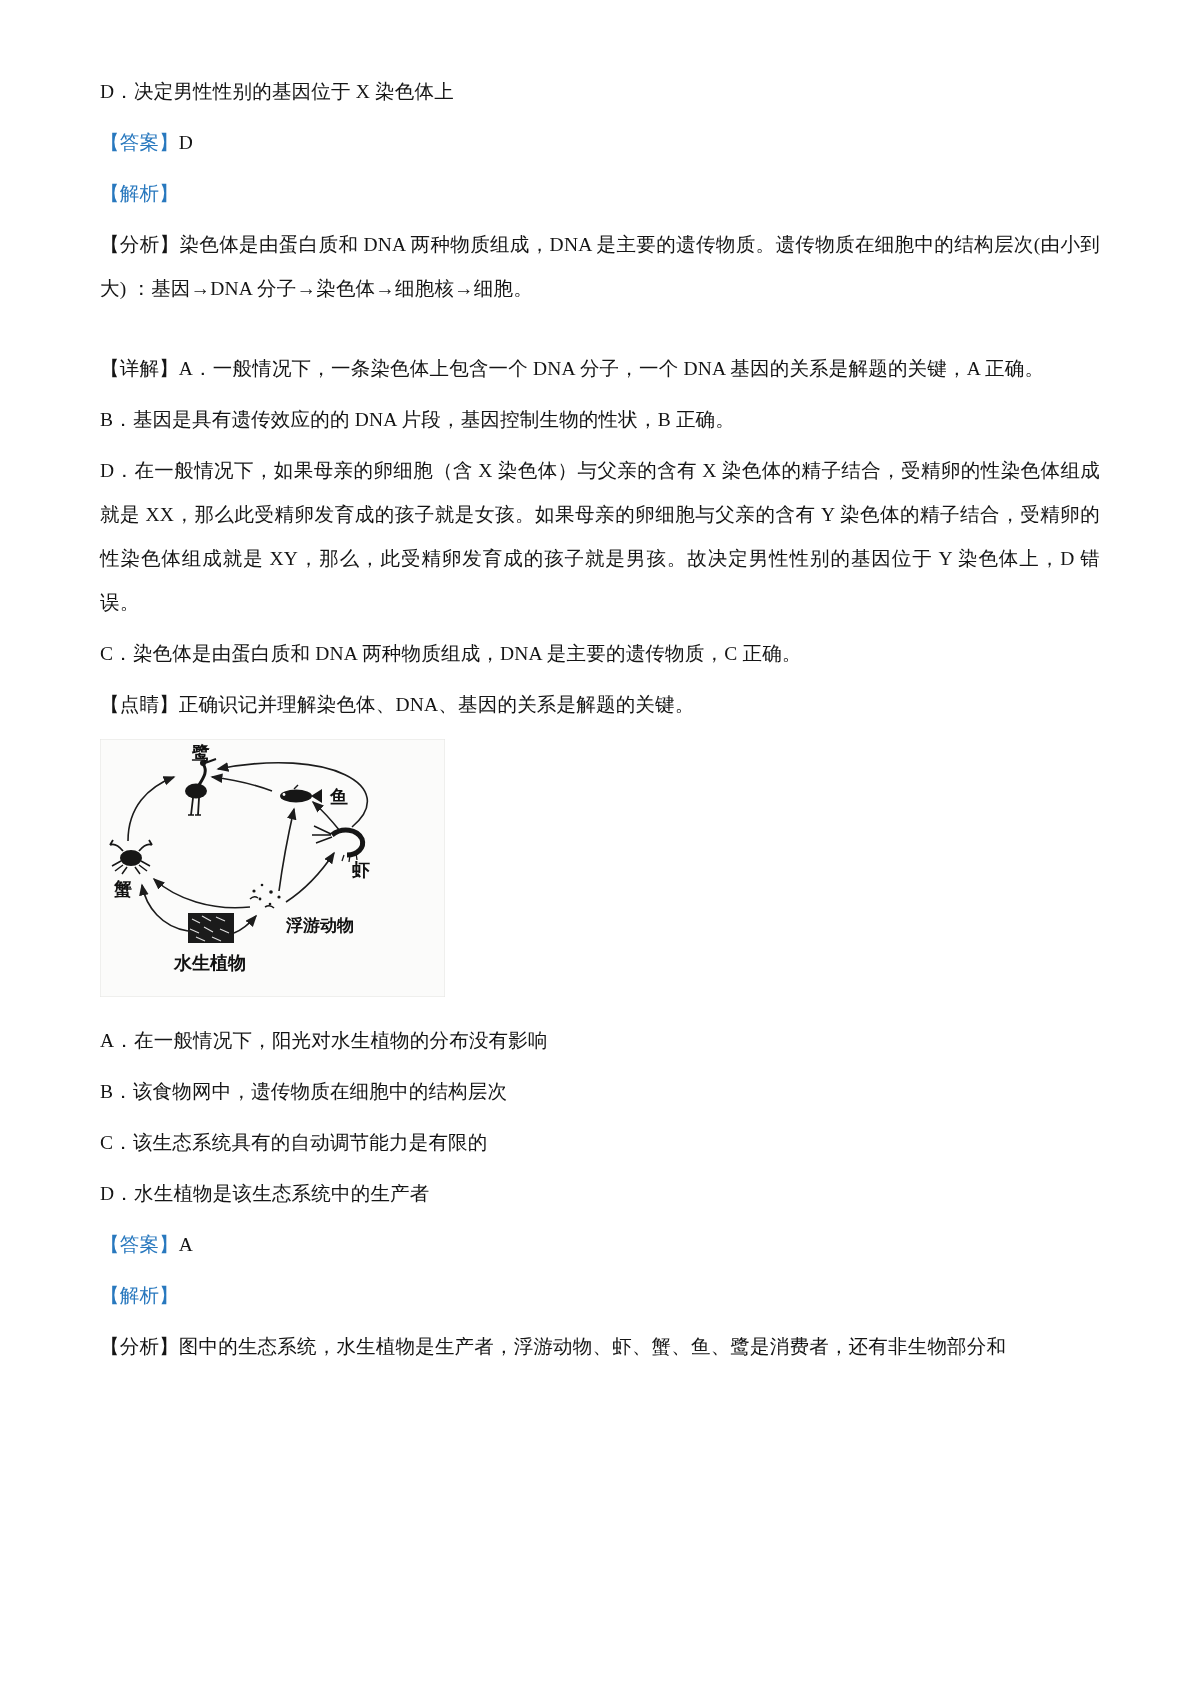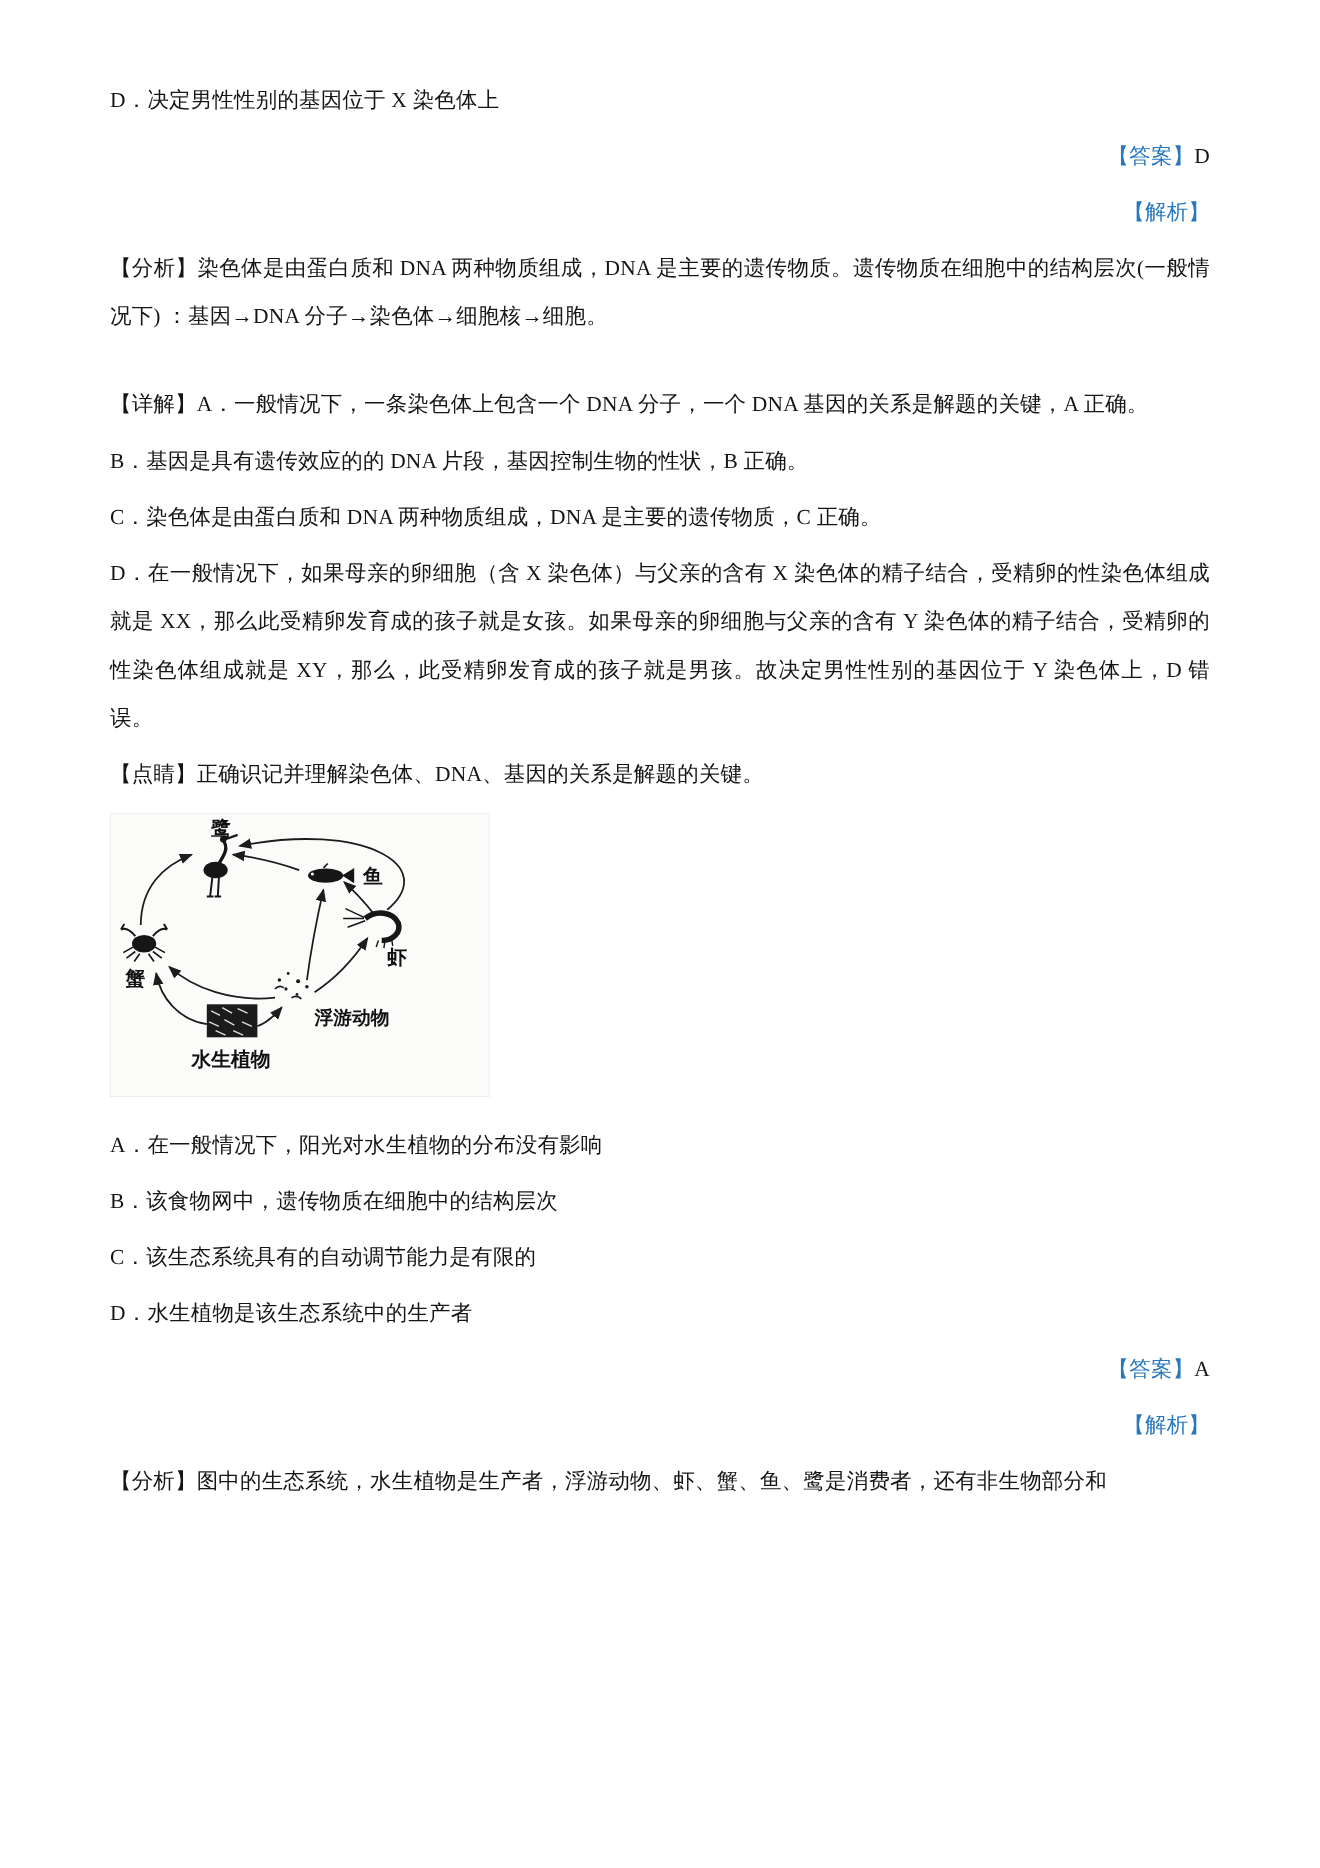--- a/index.html
+++ b/index.html
@@ -14,21 +14,21 @@
     font-family: "Liberation Serif", "DejaVu Serif", serif;
     color: #151515;
   }
   .para {
     font-size: 19.5px;
     line-height: 44px;
     margin: 0 0 7px 0;
     text-align: justify;
     letter-spacing: 0.2px;
   }
-  .para.nojust { text-align: right; }
+  .para.nojust { text-align: left; }
   .gap-top { margin-top: 36px; }
   .tag-blue { color: #2878be; }
   .figure-wrap {
     margin: 12px 0 18px 0;
   }
   .figure-box {
     display: inline-block;
   }
   svg text.dlabel {
     font-family: "Liberation Sans", "DejaVu Sans", sans-serif;
@@ -47,26 +47,26 @@
 <body>
 
 <div class="page">
 
   <p class="para">D．决定男性性别的基因位于 X 染色体上</p>
 
   <p class="para nojust"><span class="tag-blue">【答案】</span><span>D</span></p>
 
   <p class="para nojust"><span class="tag-blue">【解析】</span></p>
 
-  <p class="para">【分析】染色体是由蛋白质和 DNA 两种物质组成，DNA 是主要的遗传物质。遗传物质在细胞中的结构层次(一般情况下) ：基因→DNA 分子→染色体→细胞核→细胞。</p>
+  <p class="para">【分析】染色体是由蛋白质和 DNA 两种物质组成，DNA 是主要的遗传物质。遗传物质在细胞中的结构层次(由小到大) ：基因→DNA 分子→染色体→细胞核→细胞。</p>
 
   <p class="para gap-top">【详解】A．一般情况下，一条染色体上包含一个 DNA 分子，一个 DNA 基因的关系是解题的关键，A 正确。</p>
   <p class="para">B．基因是具有遗传效应的的 DNA 片段，基因控制生物的性状，B 正确。</p>
+  <p class="para">D．在一般情况下，如果母亲的卵细胞（含 X 染色体）与父亲的含有 X 染色体的精子结合，受精卵的性染色体组成就是 XX，那么此受精卵发育成的孩子就是女孩。如果母亲的卵细胞与父亲的含有 Y 染色体的精子结合，受精卵的性染色体组成就是 XY，那么，此受精卵发育成的孩子就是男孩。故决定男性性别的基因位于 Y 染色体上，D 错误。</p>
   <p class="para">C．染色体是由蛋白质和 DNA 两种物质组成，DNA 是主要的遗传物质，C 正确。</p>
-  <p class="para">D．在一般情况下，如果母亲的卵细胞（含 X 染色体）与父亲的含有 X 染色体的精子结合，受精卵的性染色体组成就是 XX，那么此受精卵发育成的孩子就是女孩。如果母亲的卵细胞与父亲的含有 Y 染色体的精子结合，受精卵的性染色体组成就是 XY，那么，此受精卵发育成的孩子就是男孩。故决定男性性别的基因位于 Y 染色体上，D 错误。</p>
   <p class="para">【点睛】正确识记并理解染色体、DNA、基因的关系是解题的关键。</p>
 
 
   <div class="figure-wrap">
     <div class="figure-box">
       <svg width="345" height="258" viewBox="0 0 345 258" xmlns="http://www.w3.org/2000/svg">
         <defs>
           <marker id="ah" markerWidth="9" markerHeight="8" refX="6.5" refY="3" orient="auto">
             <path d="M0,0 L7.5,3 L0,6 z" fill="#1c1c1c"></path>
           </marker>

